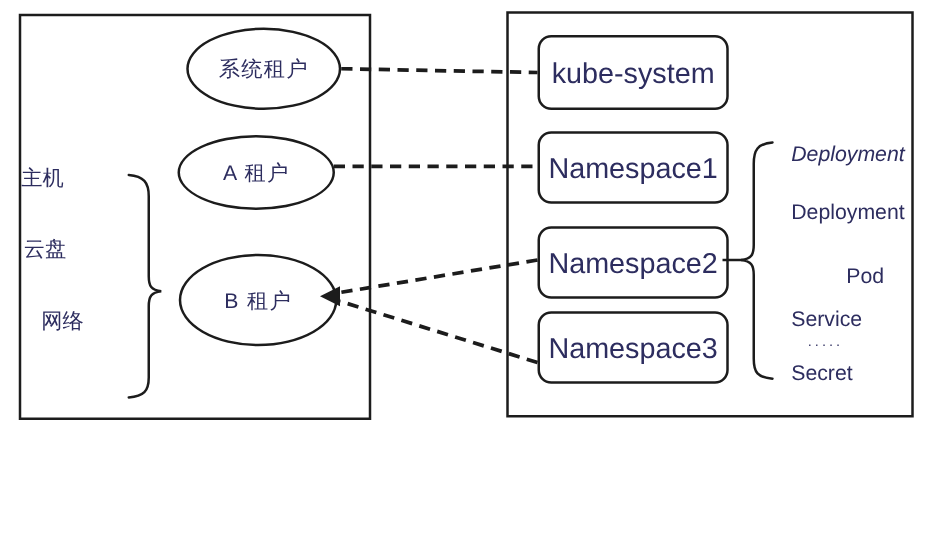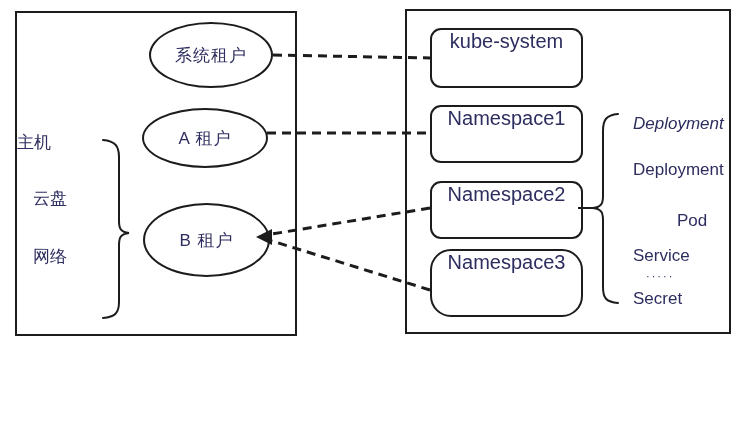--- a/index.html
+++ b/index.html
@@ -35,37 +35,37 @@
   .ellipse-sys{left:149px;top:22px;width:124px;height:66px;}
   .ellipse-a{left:142px;top:108px;width:126px;height:60px;}
   .ellipse-b{left:143px;top:203px;width:127px;height:74px;}
   .nsrect{
     position:absolute;
     left:430px;width:153px;
     border:2px solid #1c1c1c;
     border-radius:11px;
     background:#ffffff;
     box-sizing:border-box;
-    display:flex;align-items:flex-start;justify-content:center;
-    font-size:20px;
+    display:flex;align-items:center;justify-content:center;
+    font-size:23px;
     z-index:2;
   }
   .ns-kube{top:28px;height:60px;}
   .ns-1{top:105px;height:58px;}
   .ns-2{top:181px;height:58px;}
-  .ns-3{top:249px;height:68px;border-radius:21px;}
+  .ns-3{top:249px;height:58px;}
   .side-label{
     position:absolute;
     font-size:17px;
     line-height:20px;
     white-space:nowrap;
     z-index:2;
   }
   .res-zhuji{left:17px;top:133px;font-family:Liberation Serif, serif;}
-  .res-yunpan{left:33px;top:190px;font-family:Liberation Mono, monospace;}
+  .res-yunpan{left:19px;top:190px;}
   .res-wangluo{left:33px;top:247px;}
   .res-fuzai{left:23px;top:301px;}
   .k8s-deployment{left:633px;top:114px;font-style:italic;}
   .k8s-replicatset{left:633px;top:160px;}
   .k8s-pod{left:633px;top:211px;margin-left:44px;}
   .k8s-service{left:633px;top:246px;}
   .k8s-dots{left:646px;top:266px;font-size:11px;letter-spacing:2px;color:#2d2d5f;}
   .k8s-secret{left:633px;top:289px;}
   .caption{
     position:absolute;

